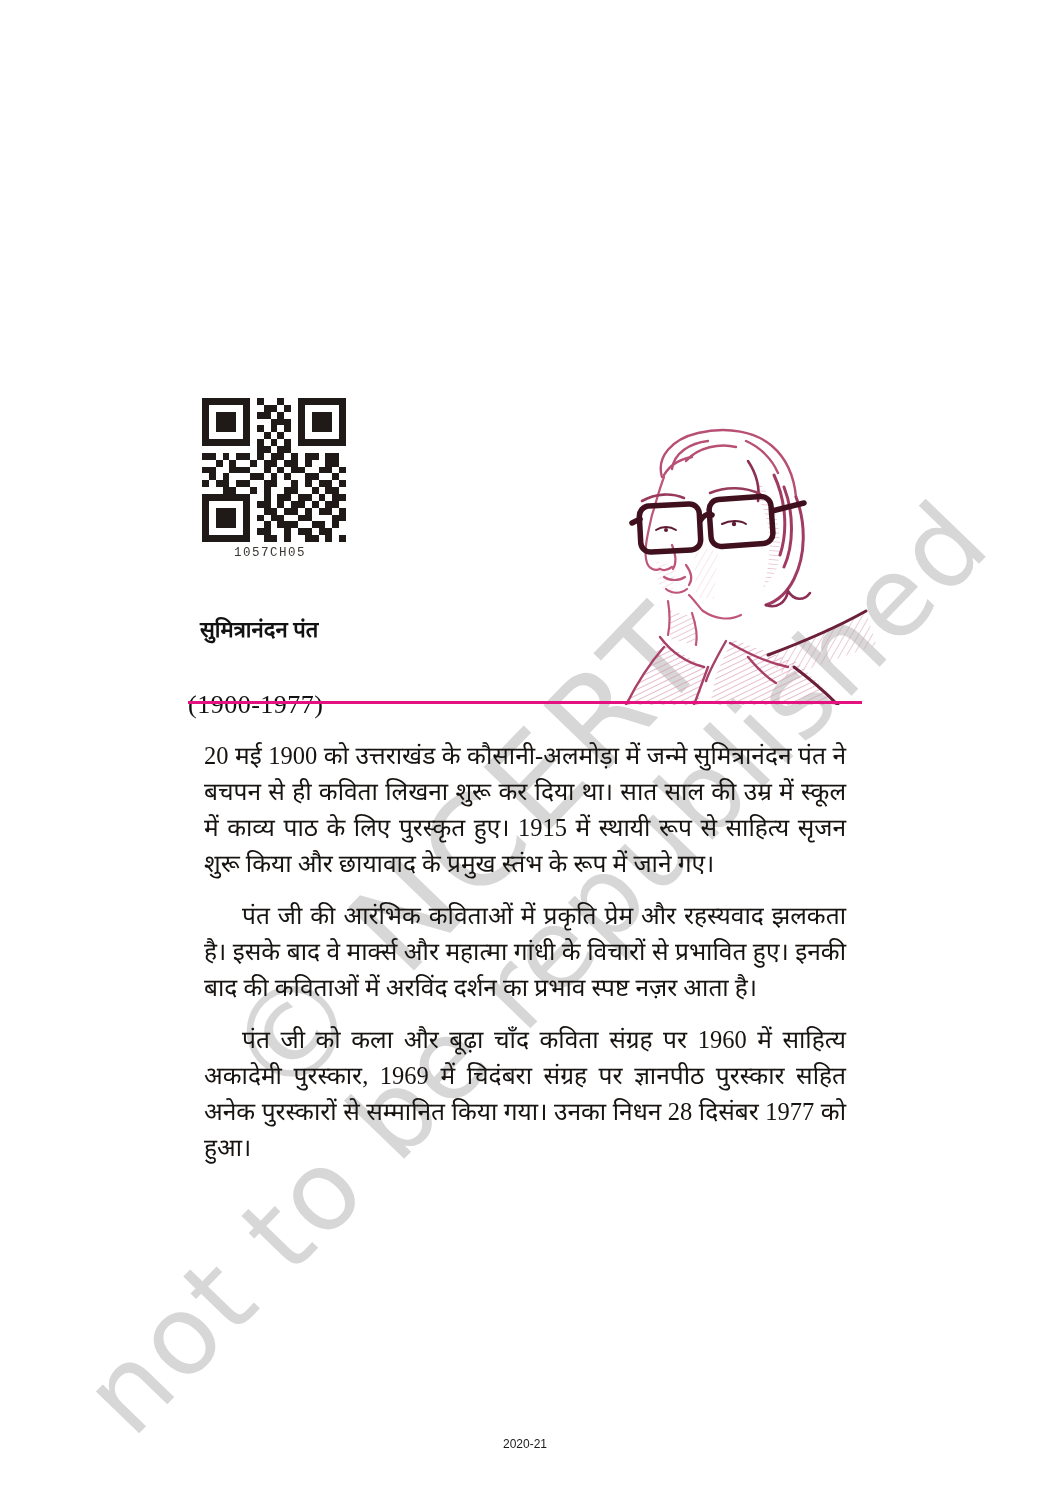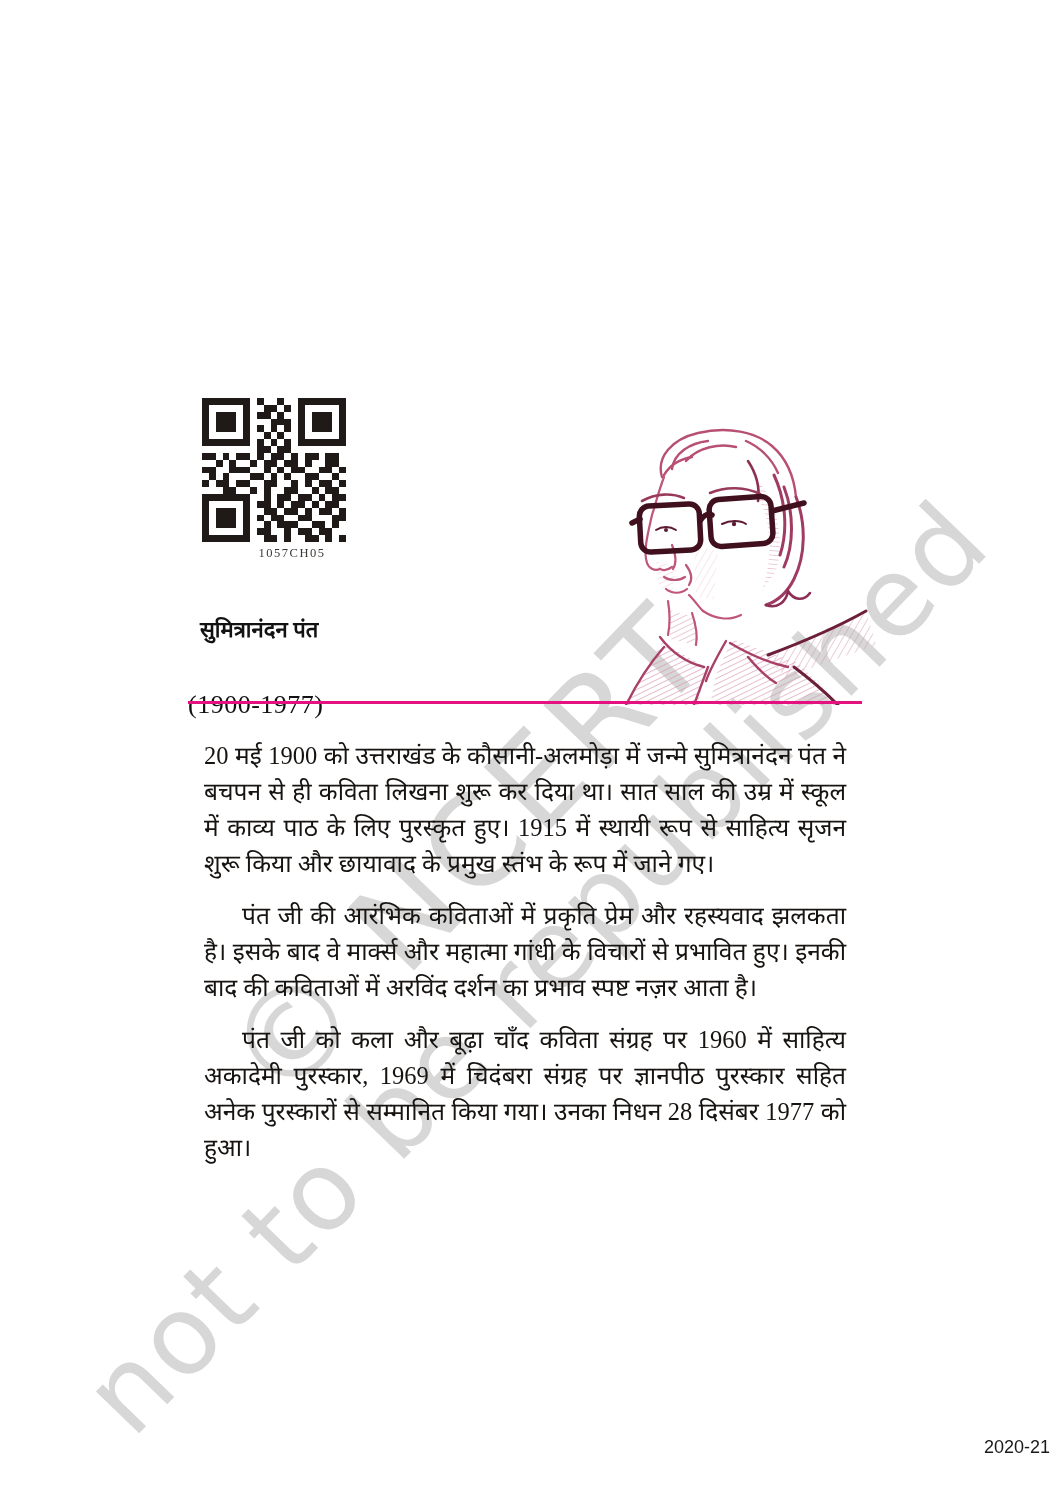--- a/index.html
+++ b/index.html
@@ -14,39 +14,39 @@
   .wm2{left:105px;top:1350px;font-size:110px;letter-spacing:3px;transform:rotate(-46deg);}
 
   
   .portrait{position:absolute;left:598px;top:413px;width:280px;height:292px;z-index:1;}
 
   
   .qr{position:absolute;left:202px;top:398px;width:144px;height:144px;z-index:2;
       display:grid;grid-template-columns:repeat(21,1fr);grid-template-rows:repeat(21,1fr);}
   .qr i{display:block;}
   .qr i.on{background:#1f1a17;}
-  .qr-label{position:absolute;left:220px;top:546px;width:144px;z-index:2;text-align:center;
-            font-family:Liberation Serif, serif;font-size:12.5px;letter-spacing:1.5px;color:#3c3733;}
+  .qr-label{position:absolute;left:198px;top:546px;width:144px;z-index:2;text-align:center;
+            font-family:Liberation Mono, monospace;font-size:12.5px;letter-spacing:1.5px;color:#3c3733;}
 
   
   .title{position:absolute;left:188px;top:597px;z-index:2;color:#121212;}
   .title h1{margin:12px;font-size:22px;line-height:42px;font-weight:700;}
   .years{font-size:26px;font-weight:400;letter-spacing:.5px;line-height:30px;margin-top:39px;}
 
   .rule{position:absolute;left:188px;top:701px;width:674px;height:3px;z-index:2;background:#e3127f;}
 
   
   .bio{position:absolute;left:188px;top:722px;width:674px;z-index:2;
        font-size:24.5px;line-height:36px;text-align:justify;color:#171310;}
   .bio p{margin:16px;}
   .bio p.ind{text-indent:38px;}
   .bio .em{}
 
-  .footer{position:absolute;left:0;top:1437px;width:100%;z-index:2;text-align:right;
-          font-family:"Liberation Sans",sans-serif;font-size:18px;color:#1a1a1a;}
+  .footer{position:absolute;left:0;top:1437px;width:100%;z-index:2;text-align:center;
+          font-family:"Liberation Sans",sans-serif;font-size:12px;color:#1a1a1a;}
 </style>
 </head>
 <body>
 
 <div class="page">
 
   <div class="watermark wm1">© NCERT</div>
   <div class="watermark wm2">not to be republished</div>
 
   <svg class="portrait" viewBox="0 0 280 292" xmlns="http://www.w3.org/2000/svg" aria-hidden="true">

